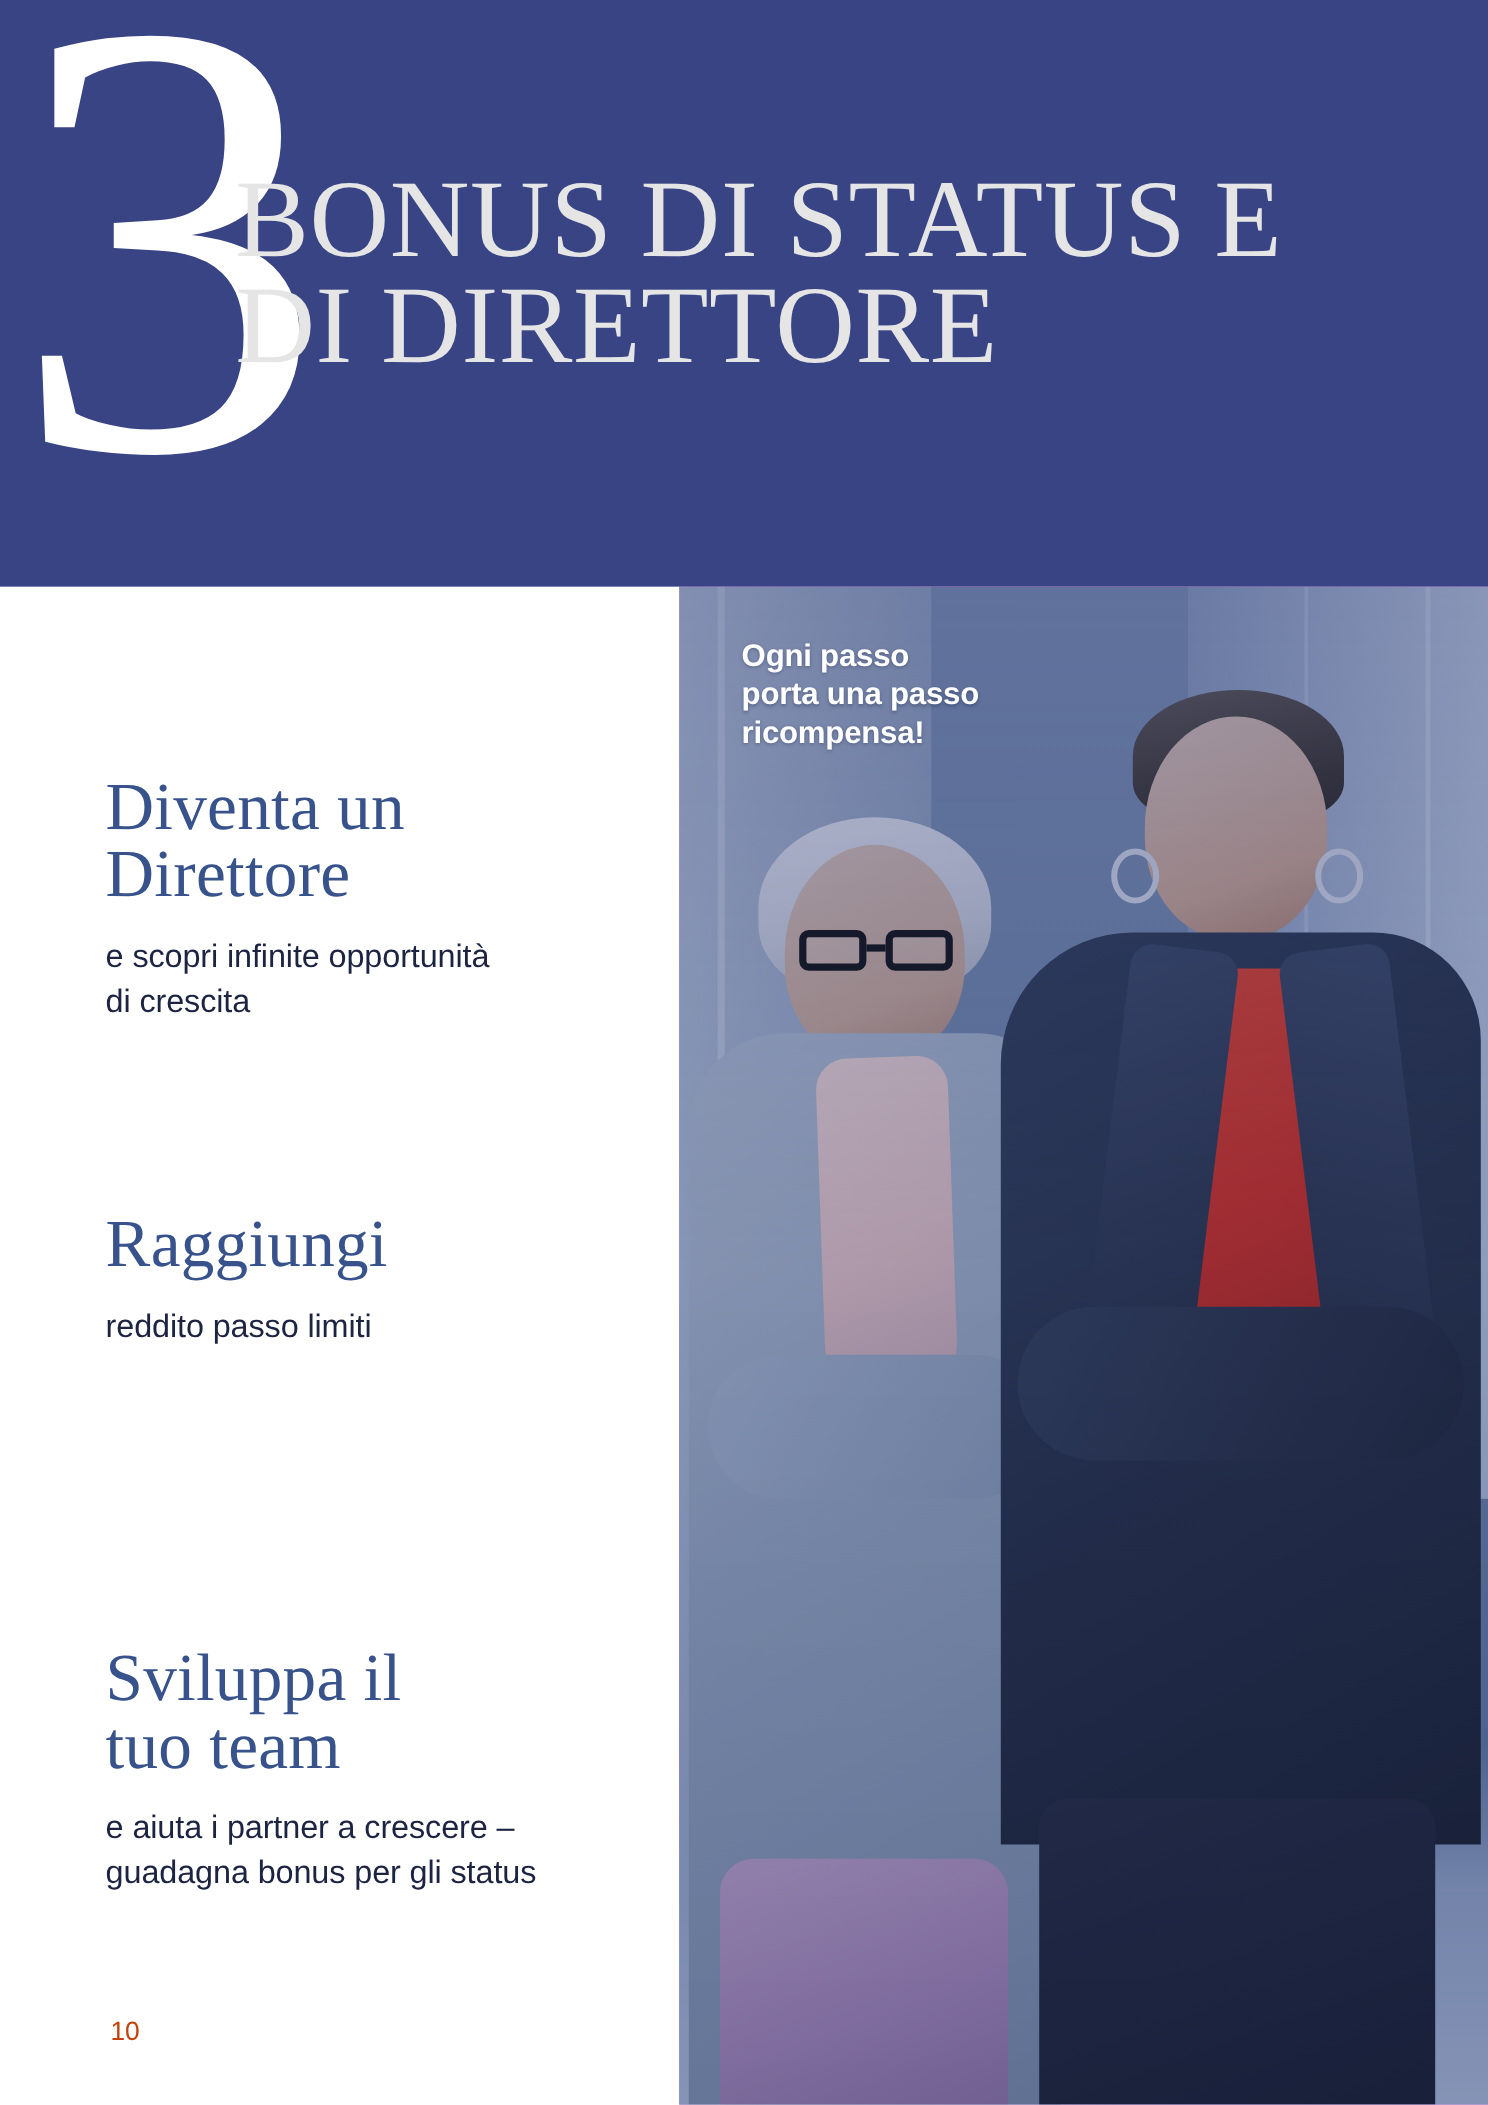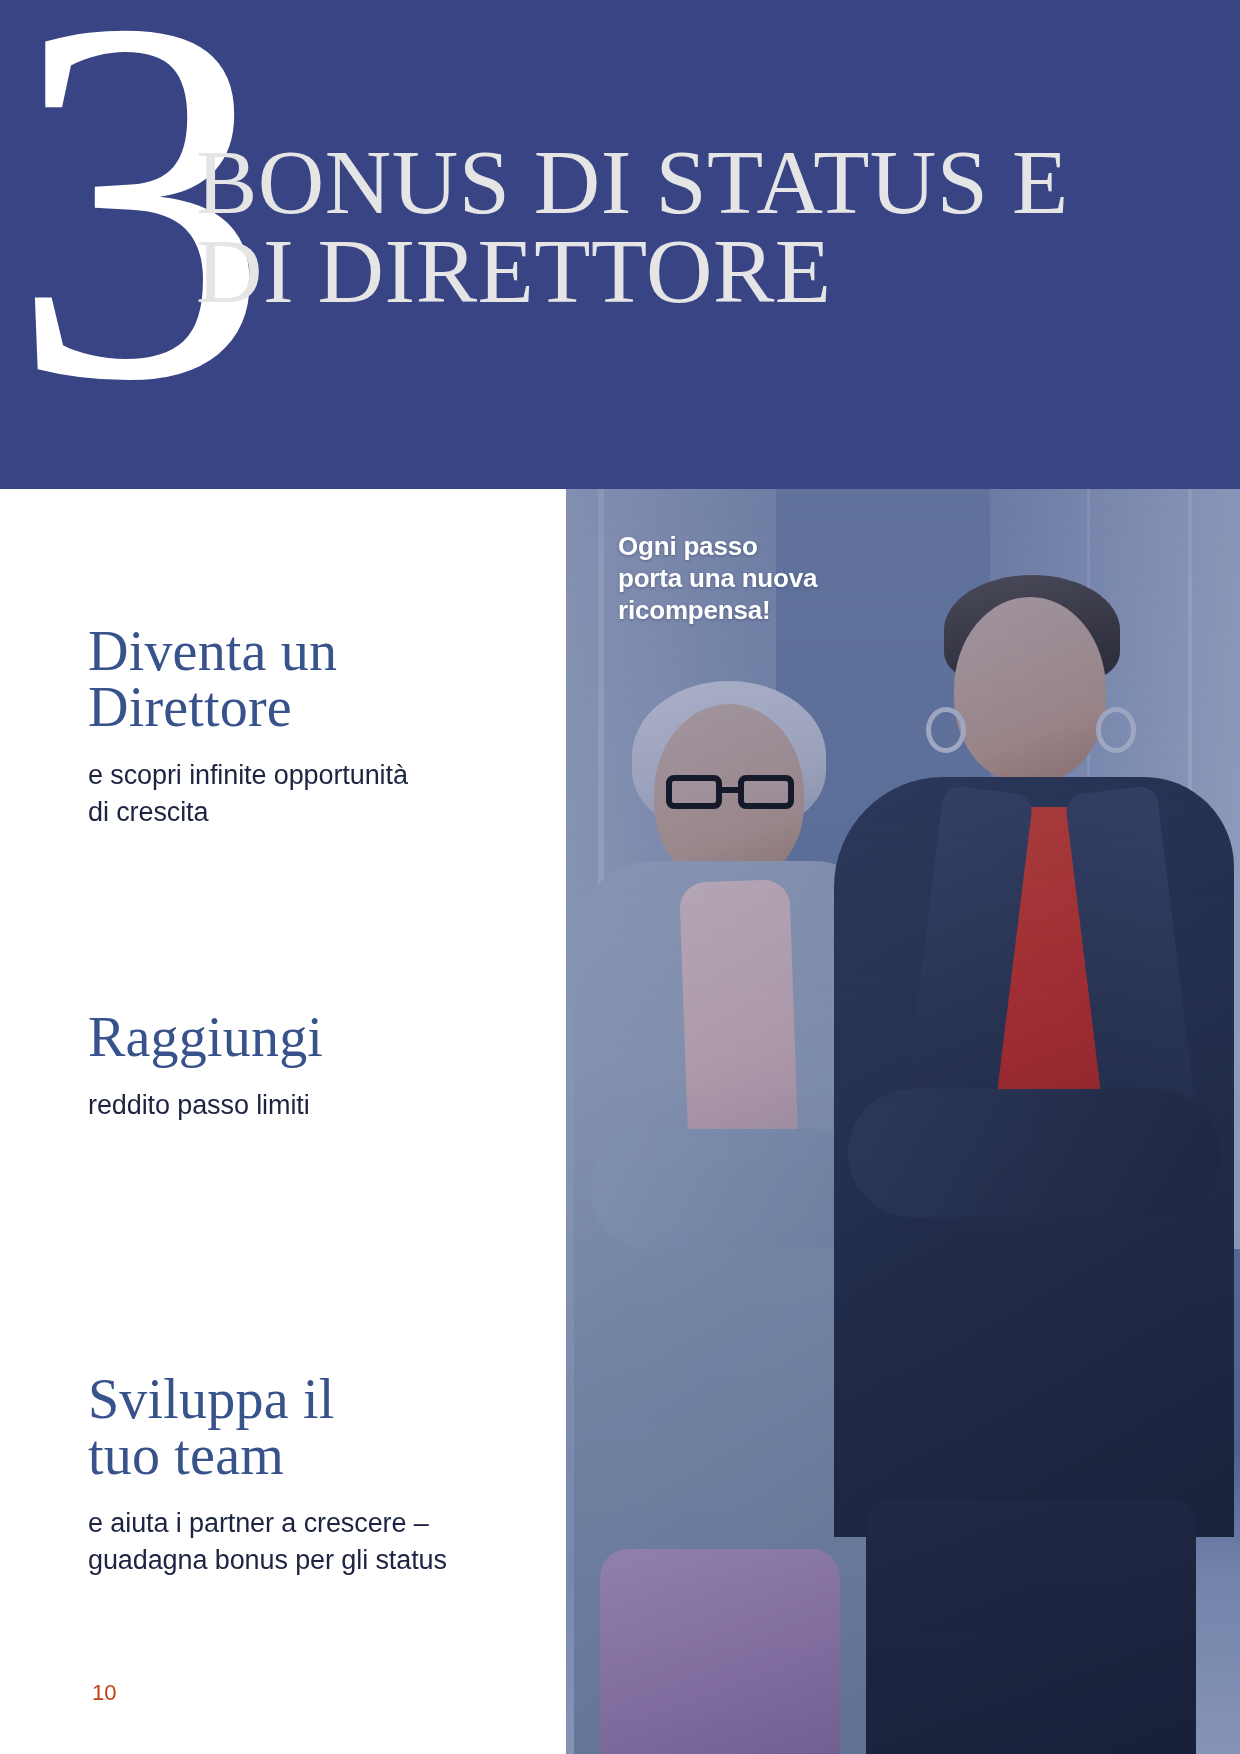--- a/index.html
+++ b/index.html
@@ -65,21 +65,21 @@
     width: 566px;
     height: 1265px;
     background: #ffffff;
   }
 
   .block {
     position: absolute;
     left: 88px;
     width: 400px;
   }
-  .block-1 { top: 134px; }
+  .block-1 { top: 156px; }
   .block-2 { top: 520px; }
   .block-3 { top: 882px; }
 
   .block-heading {
     font-family: "Liberation Serif", serif;
     font-size: 56px;
     line-height: 1.0;
     color: #38528c;
     font-weight: 400;
     letter-spacing: 0.2px;
@@ -389,18 +389,18 @@
     <div class="figB-red"></div>
     <div class="figB-lapelL"></div>
     <div class="figB-lapelR"></div>
     <div class="figB-arm"></div>
     <div class="figB-pants"></div>
 
     <div class="photo-tint"></div>
 
     <div class="photo-caption" style="top: 42px;">
       <span class="cl">Ogni passo</span>
-      <span class="cl">porta una nuova</span>
+      <span class="cl">porta una passo</span>
       <span class="cl">ricompensa!</span>
     </div>
   </div>
 
 </div>
 
 </body></html>

